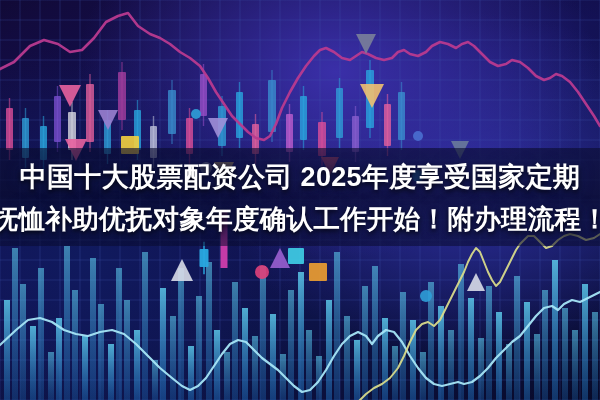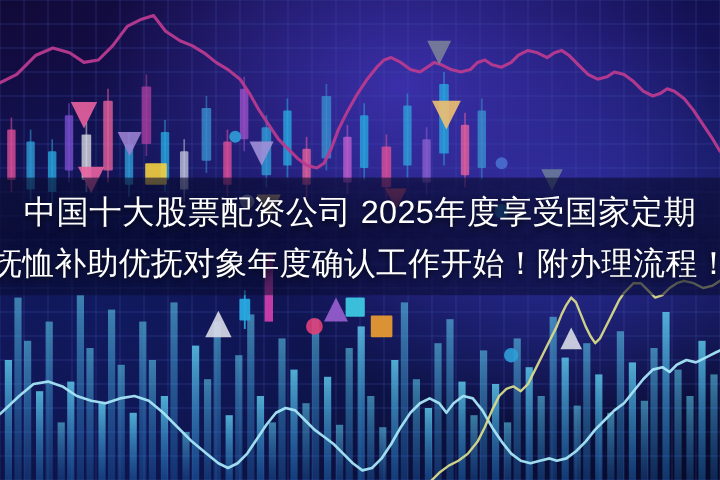--- a/index.html
+++ b/index.html
@@ -17,21 +17,21 @@
   #band{
     position:absolute;left:0;top:148px;width:600px;height:98px;
     background:linear-gradient(180deg,rgba(10,12,48,.62) 0%,rgba(9,11,44,.72) 50%,rgba(10,12,48,.55) 100%);
   }
   #headline{
     position:absolute;left:0;top:150px;width:600px;height:96px;
     display:flex;flex-direction:column;justify-content:center;align-items:center;
     gap:2px;z-index:40;
   }
   #headline .ln{
-    color:#ffffff;font-weight:normal;font-size:27px;line-height:40px;
+    color:#ffffff;font-weight:bold;font-size:27px;line-height:40px;
     letter-spacing:.3px;white-space:nowrap;
     text-shadow:0 2px 5px rgba(0,0,0,.85),0 0 14px rgba(20,30,90,.9);
   }
   #headline .ln2{font-size:26.5px;}
   .vig{
     position:absolute;inset:0;pointer-events:none;
     background:radial-gradient(ellipse 120% 110% at 50% 46%,rgba(0,0,0,0) 52%,rgba(0,0,0,.45) 100%);
   }
 </style>
 </head>

